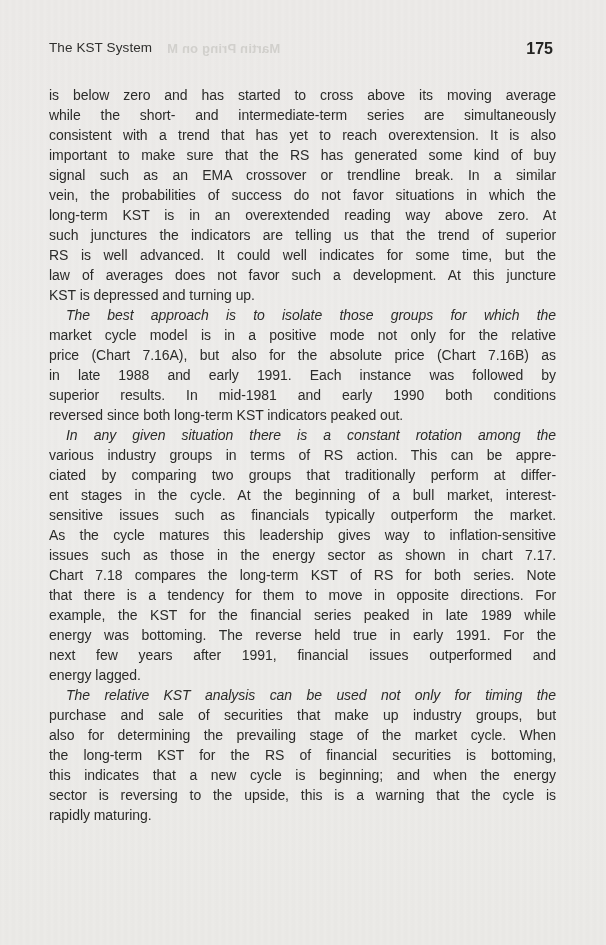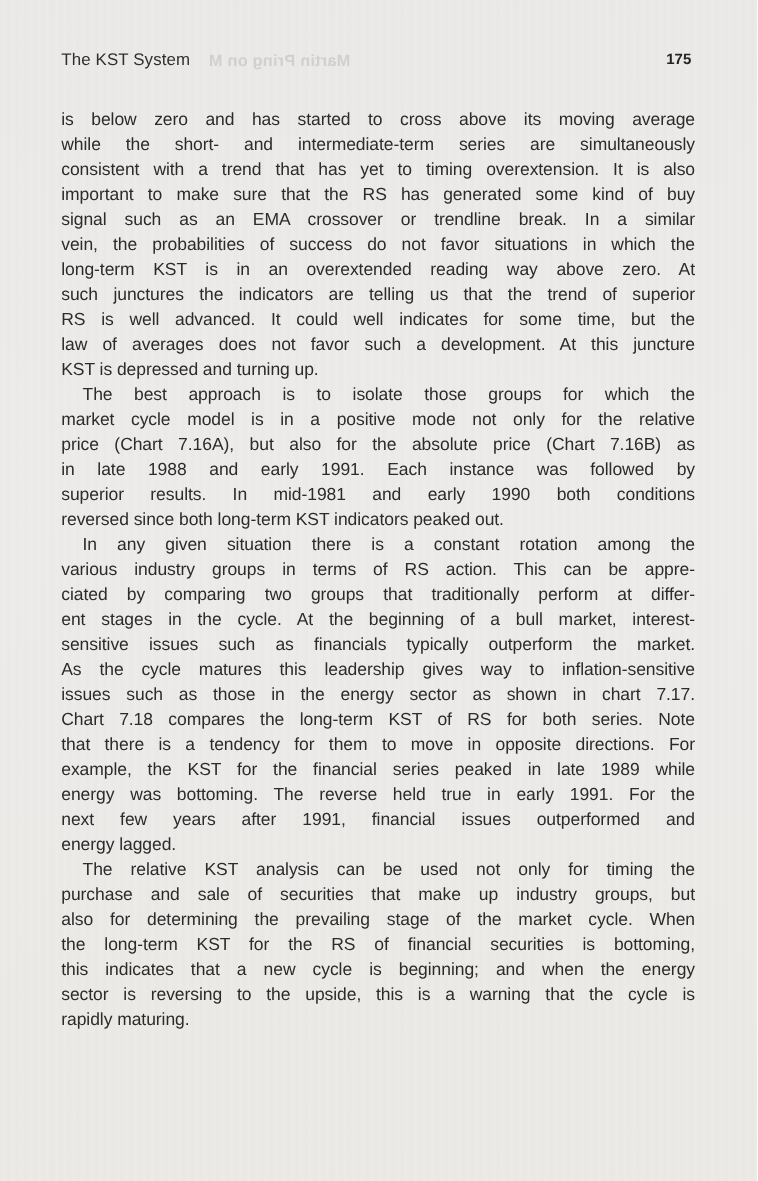--- a/index.html
+++ b/index.html
@@ -17,21 +17,21 @@
   }
   .header-row {
     position: absolute; left: 49px; top: 40px; width: 507px; height: 18px;
   }
   .running-head {
     position: absolute; left: 0; top: 0;
     font-size: 13.5px; color: #2f2f2d; letter-spacing: 0.1px;
   }
   .page-num {
     position: absolute; right: 3px; top: 0;
-    font-size: 12px; font-weight: bold; color: #242422;
+    font-size: 16px; font-weight: bold; color: #242422;
   }
   .ghost {
     position: absolute; left: 118px; top: 1px;
     display: inline-block;
     transform: scaleX(-1);
     font-size: 13px; font-weight: bold;
     color: rgba(120, 118, 110, 0.22);
     letter-spacing: 0.2px;
     user-select: none;
   }
@@ -43,38 +43,38 @@
   .text-line {
     height: 20px; line-height: 20px;
     text-align: justify;
     text-align-last: justify;
     overflow: hidden;
   }
   .text-line.last {
     text-align: right;
     text-align-last: left;
   }
-  .text-line.indent { padding-left: 17px; }
+  .text-line.indent { padding-left: 17px; font-style: italic; }
 </style>
 </head>
 <body>
 
 <div class="page">
 
   <div class="header-row">
     <span class="running-head">The KST System</span>
     <span class="ghost">Martin Pring on M</span>
     <span class="page-num">175</span>
   </div>
 
   <div class="body-text">
       <div>
         <div class="text-line">is below zero and has started to cross above its moving average</div>
         <div class="text-line">while the short- and intermediate-term series are simultaneously</div>
-        <div class="text-line">consistent with a trend that has yet to timing overextension. It is also</div>
+        <div class="text-line">consistent with a trend that has yet to reach overextension. It is also</div>
         <div class="text-line">important to make sure that the RS has generated some kind of buy</div>
         <div class="text-line">signal such as an EMA crossover or trendline break. In a similar</div>
         <div class="text-line">vein, the probabilities of success do not favor situations in which the</div>
         <div class="text-line">long-term KST is in an overextended reading way above zero. At</div>
         <div class="text-line">such junctures the indicators are telling us that the trend of superior</div>
         <div class="text-line">RS is well advanced. It could well indicates for some time, but the</div>
         <div class="text-line">law of averages does not favor such a development. At this juncture</div>
         <div class="text-line last">KST is depressed and turning up.</div>
       </div>
       <div>

